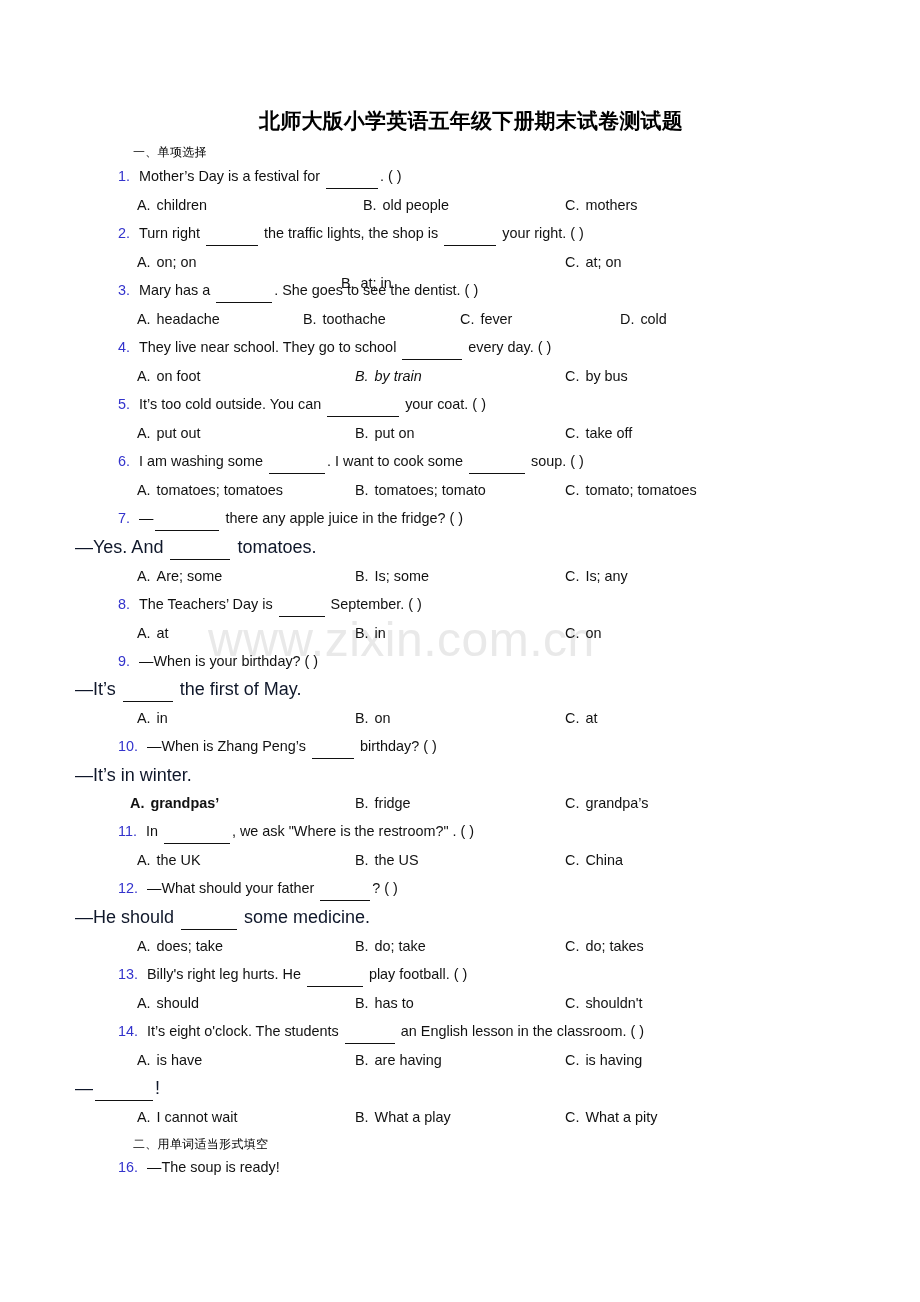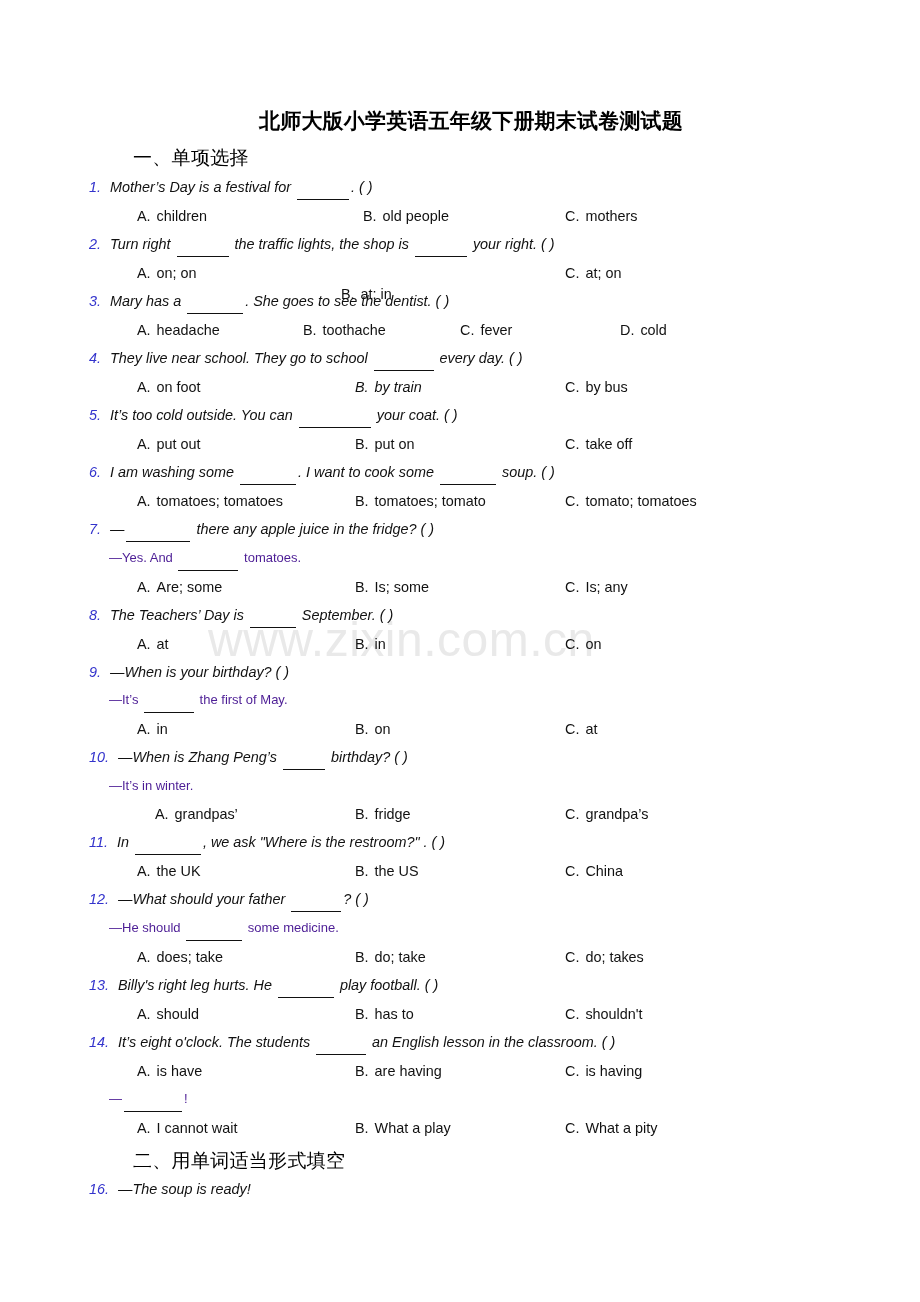--- a/index.html
+++ b/index.html
@@ -47,52 +47,51 @@
     color: #000;
     margin: 0;
     padding-top: 110px;
     padding-left: 22px;
     letter-spacing: 0.2px;
     line-height: 1.1;
   }
 
   .section-head {
     font-family: "DejaVu Sans", "Liberation Sans", sans-serif;
-    font-size: 19px;
+    font-size: 12px;
     font-weight: 500;
     color: #000;
     margin: 0;
     padding-left: 133px;
     line-height: 1.55;
     letter-spacing: 0.3px;
   }
   .section-head.first { padding-top: 10px; }
   .section-head.second { padding-top: 4px; }
 
   .qline {
     position: relative;
-    padding-left: 89px;
+    padding-left: 118px;
     font-size: 14.4px;
     line-height: 28px;
     white-space: nowrap;
     color: #111;
-    font-style: italic;
   }
   .qnum {
     color: #3333cc;
     font-size: 14.4px;
   }
   .qnum-gap { display: inline-block; width: 9px; }
 
   .cont-line {
-    padding-left: 109px;
-    font-size: 13px;
+    padding-left: 75px;
+    font-size: 18px;
     line-height: 28px;
     white-space: nowrap;
-    color: #4c1d95;
+    color: #0f172a;
   }
 
   .blank {
     display: inline-block;
     border-bottom: 1px solid #111;
     vertical-align: baseline;
     position: relative;
     top: -2px;
     margin: 0 2px;
   }
@@ -179,21 +178,21 @@
       <div class="qline"><span class="qnum">9.</span><span class="qnum-gap"></span><span>—When is your birthday? (   )</span></div>
       <div class="cont-line">—It’s <span class="blank" style="width: 50px;">&nbsp;</span> the first of May.</div>
       <div class="opts">
         <span class="opt" style="left: 137px;"><span class="lab">A.</span><span>in</span></span>
         <span class="opt" style="left: 355px;"><span class="lab">B.</span><span>on</span></span>
         <span class="opt" style="left: 565px;"><span class="lab">C.</span><span>at</span></span>
       </div>
       <div class="qline"><span class="qnum">10.</span><span class="qnum-gap"></span><span>—When is Zhang Peng’s <span class="blank" style="width: 42px;">&nbsp;</span> birthday? (   )</span></div>
       <div class="cont-line">—It’s in winter.</div>
       <div class="opts">
-        <span class="opt" style="left: 155px;"><span class="lab">A.</span><span>grandpas’</span></span>
+        <span class="opt" style="left: 130px; font-weight: bold;"><span class="lab">A.</span><span>grandpas’</span></span>
         <span class="opt" style="left: 355px;"><span class="lab">B.</span><span>fridge</span></span>
         <span class="opt" style="left: 565px;"><span class="lab">C.</span><span>grandpa’s</span></span>
       </div>
       <div class="qline"><span class="qnum">11.</span><span class="qnum-gap"></span><span>In <span class="blank" style="width: 66px;">&nbsp;</span>, we ask "Where is the restroom?" . (   )</span></div>
       <div class="opts">
         <span class="opt" style="left: 137px;"><span class="lab">A.</span><span>the UK</span></span>
         <span class="opt" style="left: 355px;"><span class="lab">B.</span><span>the US</span></span>
         <span class="opt" style="left: 565px;"><span class="lab">C.</span><span>China</span></span>
       </div>
       <div class="qline"><span class="qnum">12.</span><span class="qnum-gap"></span><span>—What should your father <span class="blank" style="width: 50px;">&nbsp;</span>? (   )</span></div>

